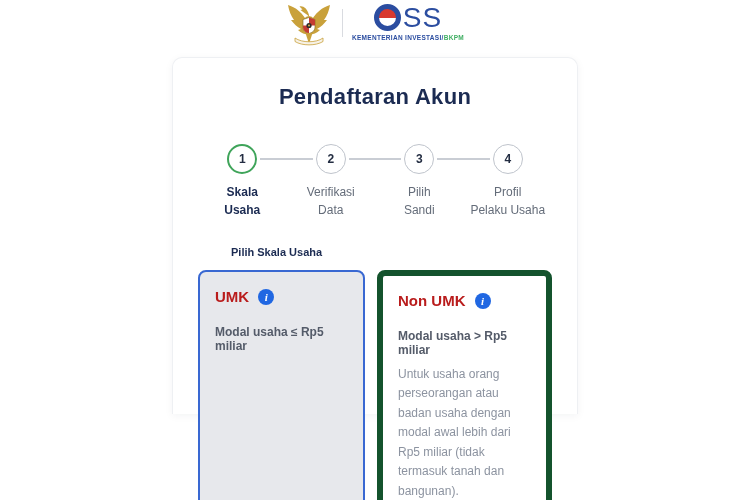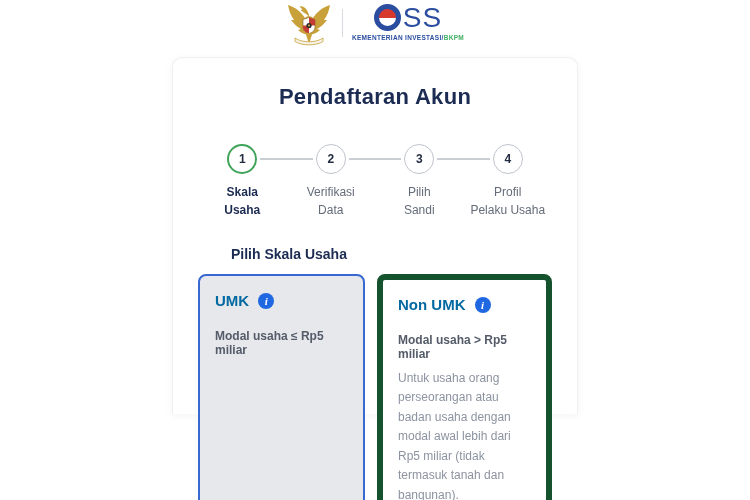--- a/index.html
+++ b/index.html
@@ -66,30 +66,30 @@
     background:#fff; border:1.5px solid #bfc4cc;
     display:flex; align-items:center; justify-content:center;
     font-size:12px; font-weight:bold; color:#232d42;
     position:relative; z-index:1;
   }
   .step.active .step-circle { border:2px solid #3fa45a; }
   .step-label { margin-top:9px; font-size:12px; line-height:1.5; text-align:center; color:#646c79; }
   .step.active .step-label { color:#1b2b52; font-weight:bold; }
 
   
-  .section-label { margin-top:27px; font-size:14px; font-weight:bold; color:#1b2b52;padding-left:33px; }
+  .section-label { margin-top:27px; font-size:11px; font-weight:bold; color:#1b2b52;padding-left:33px; }
   .options { display:flex; gap:12px; margin-top:12px; align-items:stretch; }
   .option {
     flex:1; border-radius:8px; padding:16px 15px; min-height:168px;
     cursor:pointer;
   }
   .option.selected { background:#e7e8ec; border:2px solid #3968d2; }
   .option.unselected { background:#ffffff; border:6px solid #14532d; }
   .option-header { display:flex; align-items:center; gap:9px; }
-  .option-title { font-size:15px; font-weight:bold; color:#0369a1; }
+  .option-title { font-size:15px; font-weight:bold; color:#b91c1c; }
   .info-icon {
     width:16px; height:16px; border-radius:50%;
     background:#2067e2; color:#ffffff;
     font-size:11px; font-weight:bold; font-style:italic;
     font-family:"Liberation Serif", serif;
     display:flex; align-items:center; justify-content:center;
     flex:0 0 16px; cursor:pointer;
   }
   .option-subtitle { margin-top:20px; font-size:12px; font-weight:bold; color:#545b69; }
   .option-desc { margin-top:8px; font-size:12px; line-height:1.62; color:#8c93a0; }

